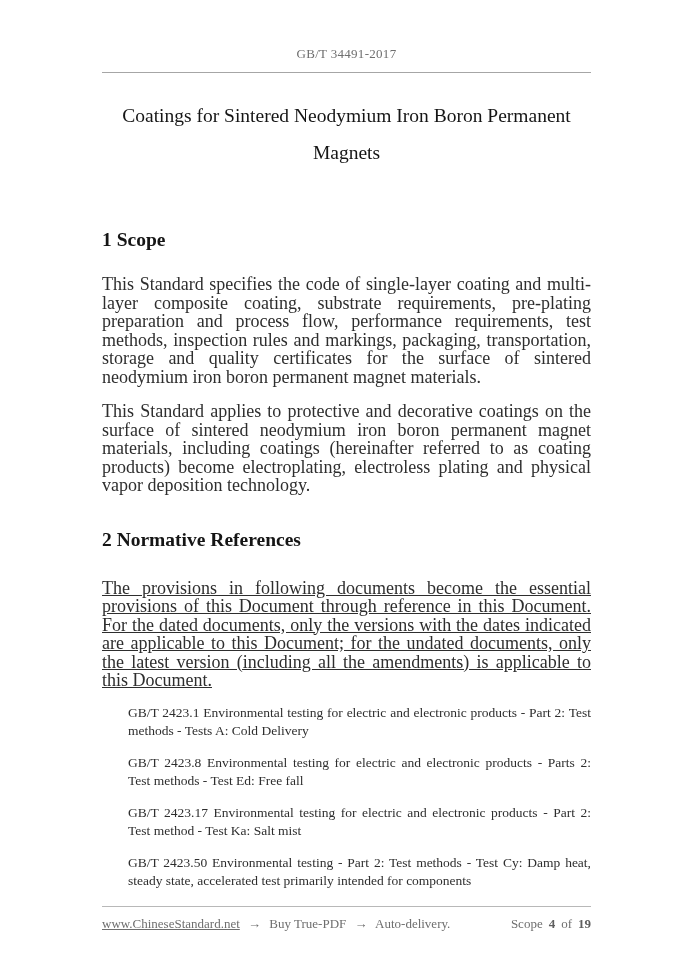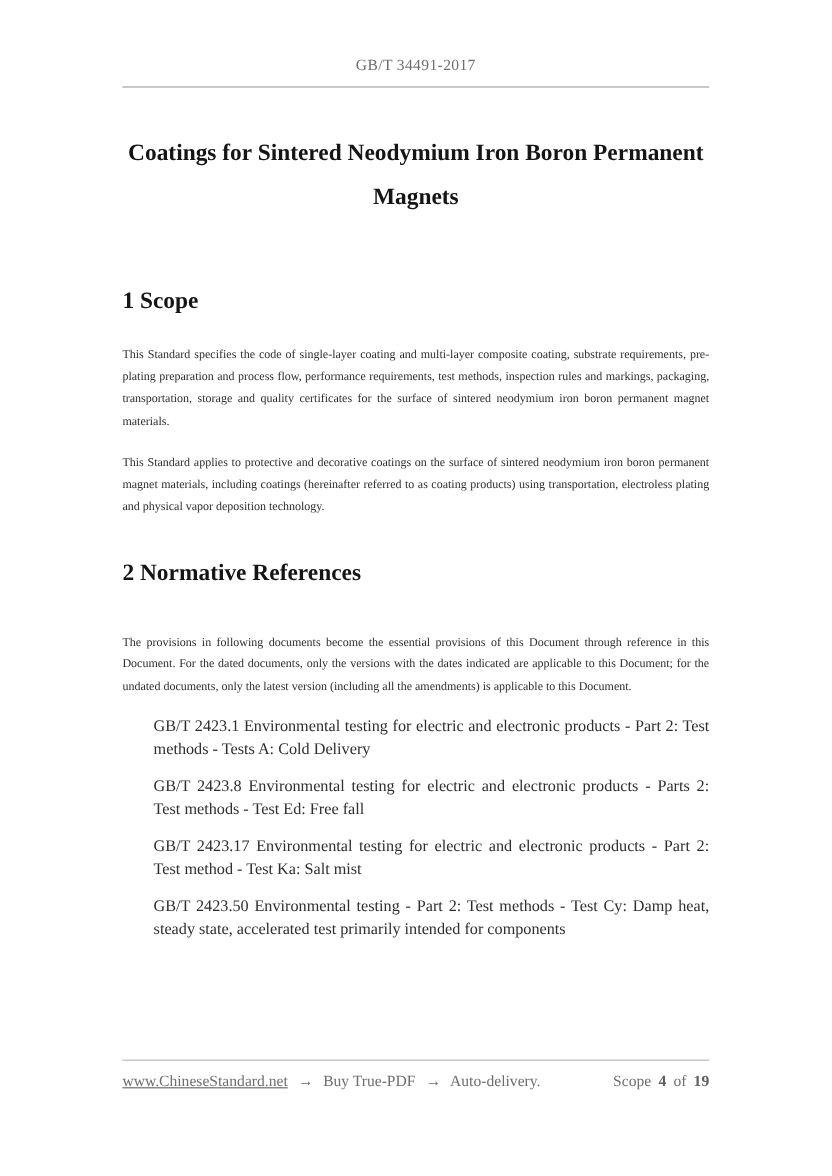--- a/index.html
+++ b/index.html
@@ -29,58 +29,58 @@
     line-height: 16px;
     color: #6e6e6e;
     letter-spacing: 0.3px;
   }
   .header-rule {
     margin-top: 10px;
     border-bottom: 1px solid #a6a6a6;
     height: 0;
   }
   .doc-title {
-    margin-top: 36px;
+    margin-top: 24px;
     font-size: 19.5px;
     line-height: 37px;
-    font-weight: bold;
+    font-weight: normal;
     text-align: center;
     color: #151515;
   }
   h2.section-heading {
     font-size: 19.5px;
     line-height: 26px;
     font-weight: bold;
     color: #151515;
   }
   h2.heading-scope { margin-top: 56px; }
   h2.heading-normative { margin-top: 32px; }
   p.body-para {
-    font-size: 10px;
+    font-size: 18px;
     line-height: 18.5px;
     color: #2e2e2e;
     text-align: justify;
   }
   p.para-first { margin-top: 22px; }
   p.para-next { margin-top: 16px; }
-  p.para-after-heading { margin-top: 36px; }
+  p.para-after-heading { margin-top: 26px; text-decoration: underline; }
   p.reference {
     font-size: 13.5px;
     line-height: 18.5px;
     color: #2e2e2e;
     text-align: justify;
     margin-left: 26px;
   }
   p.ref-first { margin-top: 14px; }
   p.ref-next { margin-top: 13px; }
   .footer {
     position: absolute;
     left: 102px;
     width: 489px;
-    top: 883px;
+    top: 906px;
     border-top: 1px solid #b8b8b8;
     padding-top: 9px;
     display: flex;
     justify-content: space-between;
     align-items: baseline;
     font-size: 13px;
     color: #6e6e6e;
   }
   .footer-left { white-space: nowrap; }
   .footer-link {
@@ -101,21 +101,21 @@
   <div class="content">
 
     <div class="doc-number">GB/T 34491-2017</div>
     <div class="header-rule"></div>
 
     <h1 class="doc-title">Coatings for Sintered Neodymium Iron Boron Permanent Magnets</h1>
 
     <section>
       <h2 class="section-heading heading-scope">1 Scope</h2>
       <p class="body-para para-first">This Standard specifies the code of single-layer coating and multi-layer composite coating, substrate requirements, pre-plating preparation and process flow, performance requirements, test methods, inspection rules and markings, packaging, transportation, storage and quality certificates for the surface of sintered neodymium iron boron permanent magnet materials.</p>
-      <p class="body-para para-next">This Standard applies to protective and decorative coatings on the surface of sintered neodymium iron boron permanent magnet materials, including coatings (hereinafter referred to as coating products) using transportation, electroless plating and physical vapor deposition technology.</p>
+      <p class="body-para para-next">This Standard applies to protective and decorative coatings on the surface of sintered neodymium iron boron permanent magnet materials, including coatings (hereinafter referred to as coating products) become electroplating, electroless plating and physical vapor deposition technology.</p>
     </section>
 
     <section>
       <h2 class="section-heading heading-normative">2 Normative References</h2>
       <p class="body-para para-after-heading">The provisions in following documents become the essential provisions of this Document through reference in this Document. For the dated documents, only the versions with the dates indicated are applicable to this Document; for the undated documents, only the latest version (including all the amendments) is applicable to this Document.</p>
 
       <p class="reference ref-first">GB/T 2423.1 Environmental testing for electric and electronic products - Part 2: Test methods - Tests A: Cold Delivery</p>
       <p class="reference ref-next">GB/T 2423.8 Environmental testing for electric and electronic products - Parts 2: Test methods - Test Ed: Free fall</p>
       <p class="reference ref-next">GB/T 2423.17 Environmental testing for electric and electronic products - Part 2: Test method - Test Ka: Salt mist</p>
       <p class="reference ref-next">GB/T 2423.50 Environmental testing - Part 2: Test methods - Test Cy: Damp heat, steady state, accelerated test primarily intended for components</p>

